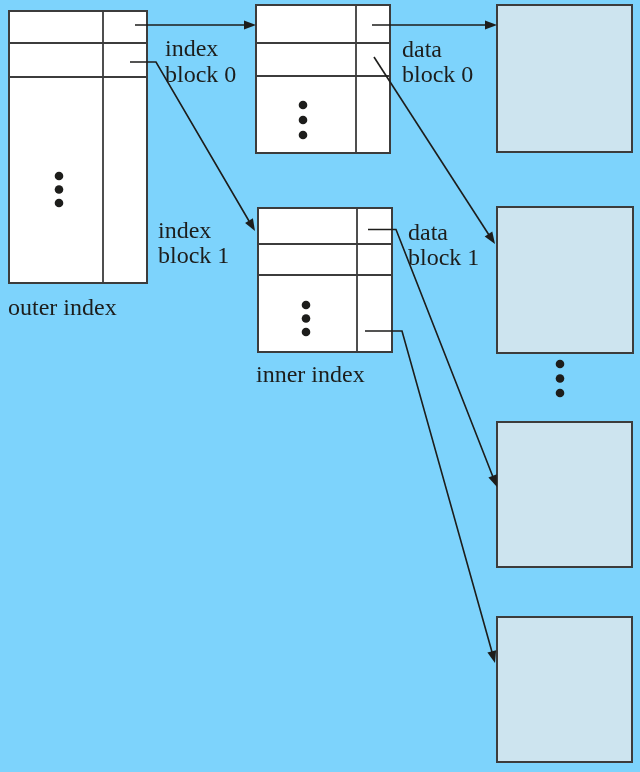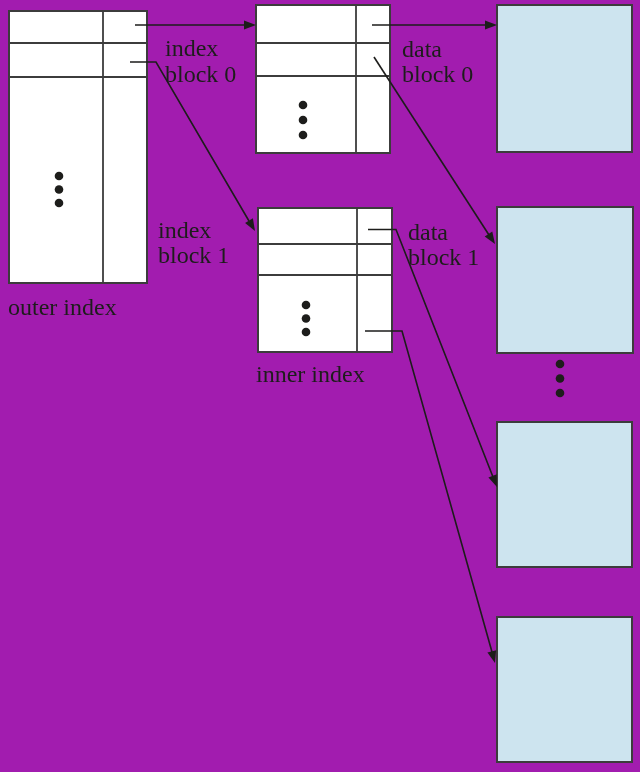--- a/index.html
+++ b/index.html
@@ -1,20 +1,20 @@
 <!DOCTYPE html>
 <html><head>
 <meta charset="utf-8">
 <style>
   html, body { margin: 0; padding: 0; background: #ffffff; }
   .page {
     position: relative;
     width: 640px;
     height: 772px;
-    background: #a21caf;
+    background: #7dd3fc;
     overflow: hidden;
   }
   svg { display: block; }
   text {
     font-family: "Liberation Serif", "DejaVu Serif", serif;
     font-size: 24px;
   }
   .blocks line, .blocks rect { stroke-width: 2; }
   .thin { stroke-width: 1.8 !important; }
   .arrow-line { stroke-width: 1.6; fill: none; }

